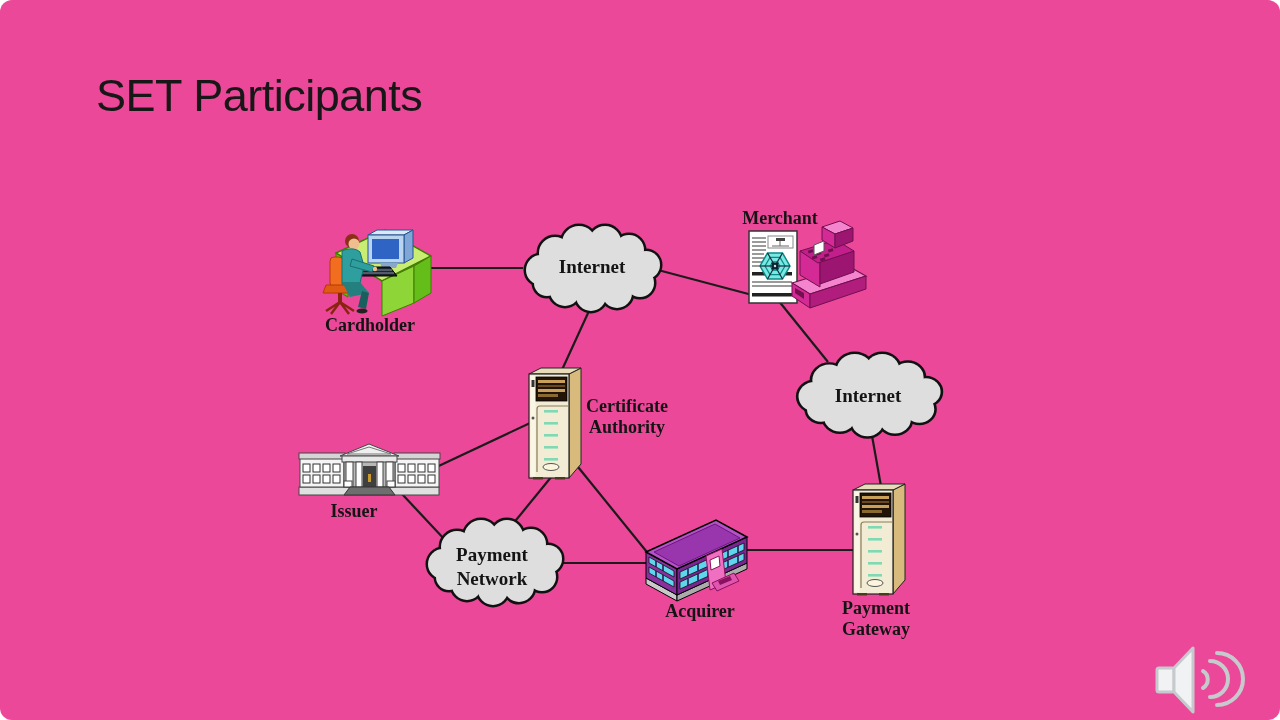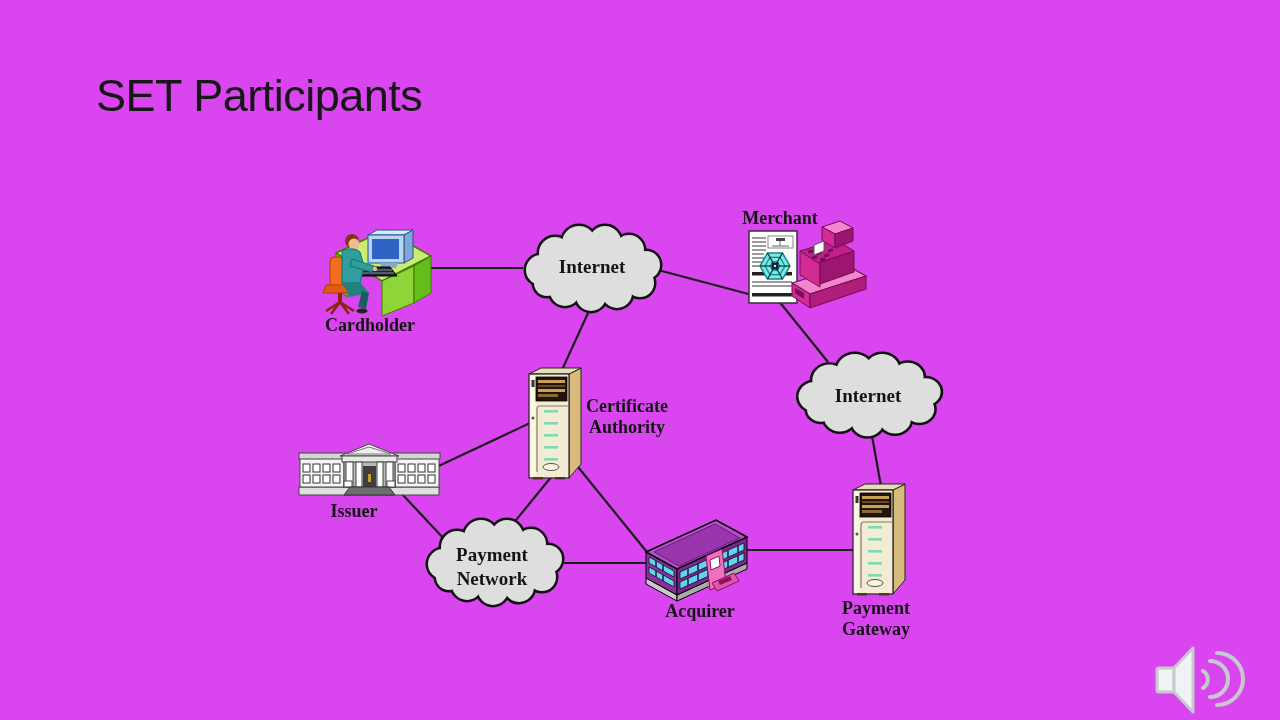--- a/index.html
+++ b/index.html
@@ -1,17 +1,17 @@
 <!DOCTYPE html>
 <html><head>
 <meta charset="utf-8">
 <style>
   html,body{margin:0;padding:0;background:#ffffff;}
-  .slide{position:relative;width:1280px;height:720px;background:#d946ef;overflow:hidden;
-         font-family:"Liberation Sans",sans-serif;}
+  .slide{position:relative;width:1280px;height:720px;background:#ec4899;overflow:hidden;
+         font-family:"Liberation Sans",sans-serif;border-radius:12px;}
   .page-title{position:absolute;left:96px;top:70px;margin:0;font-weight:400;
               font-size:45px;letter-spacing:-0.5px;color:#171717;
               font-family:"Liberation Sans",sans-serif;}
   .diagram-svg{position:absolute;left:0;top:0;}
   .lbl{font-family:"Liberation Serif",serif;font-weight:bold;font-size:18px;fill:#141414;}
   .cloudlbl{font-family:"Liberation Serif",serif;font-weight:bold;font-size:19px;fill:#141414;}
   .edge{stroke:#1b1b1b;stroke-width:2.2;fill:none;}
 </style>
 </head>
 <body>

